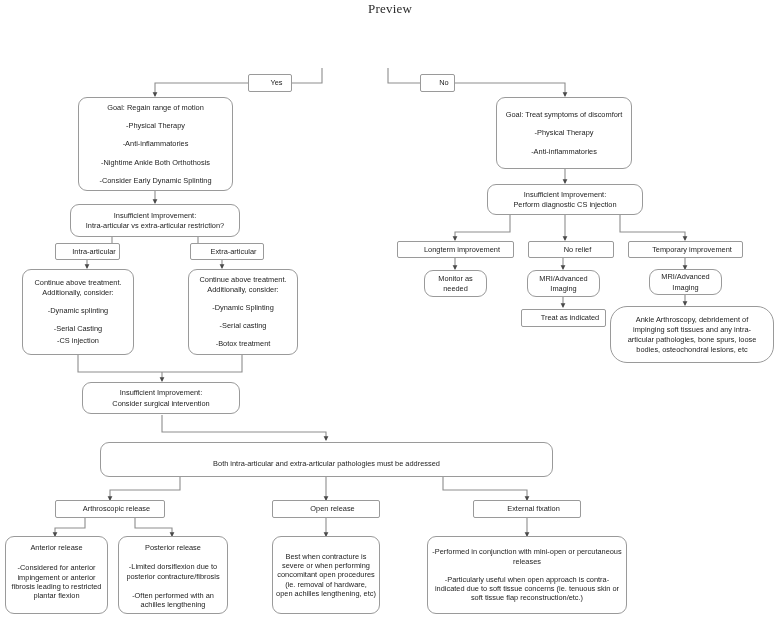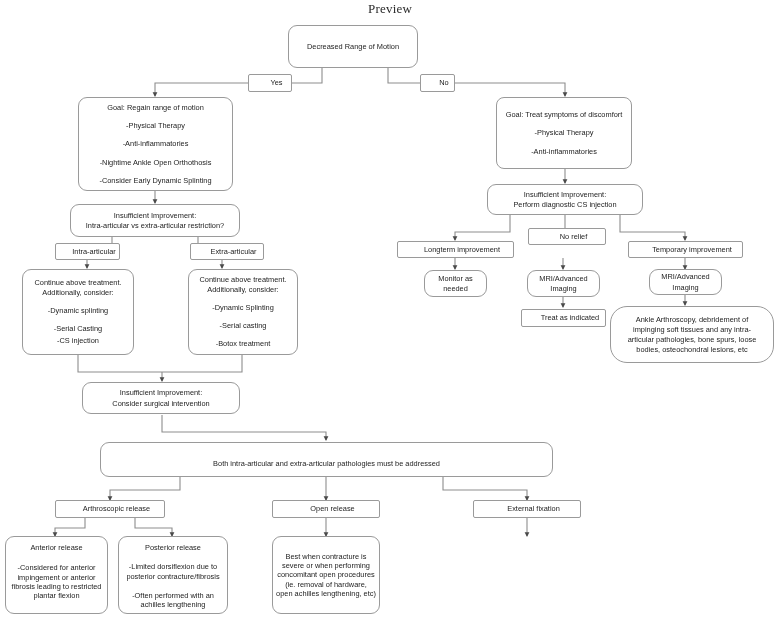--- a/index.html
+++ b/index.html
@@ -121,40 +121,37 @@
       <path d="M563,258 L563,269" marker-end="url(#ah)"></path>
 
       <path d="M563,297 L563,307" marker-end="url(#ah)"></path>
 
       <path d="M685,258 L685,269" marker-end="url(#ah)"></path>
 
       <path d="M685,295 L685,305" marker-end="url(#ah)"></path>
     </g>
   </svg>
 
-  <div class="node rounded" style="left:288px; top:25px; width:130px; height:43px;">
-    <span class="ln">Decreased Range of Motion</span>
-  </div>
 
   <div class="node pill" style="left:248px; top:74px; width:44px; height:18px;">
     <span class="ln">Yes</span>
   </div>
   <div class="node pill" style="left:420px; top:74px; width:35px; height:18px;">
     <span class="ln">No</span>
   </div>
 
   <div class="node rounded spaced2" style="left:78px; top:97px; width:155px; height:94px;">
     <span class="ln">Goal: Regain range of motion</span>
     <span class="ln">-Physical Therapy</span>
     <span class="ln">-Anti-inflammatories</span>
-    <span class="ln">-Nightime Ankle Open Orthothosis</span>
+    <span class="ln">-Nightime Ankle Both Orthothosis</span>
     <span class="ln">-Consider Early Dynamic Splinting</span>
   </div>
 
-  <div class="node rounded spaced2" style="left:496px; top:97px; width:136px; height:72px;border-radius:8px;">
+  <div class="node rounded spaced2" style="left:496px; top:97px; width:136px; height:72px;">
     <span class="ln">Goal: Treat symptoms of discomfort</span>
     <span class="ln">-Physical Therapy</span>
     <span class="ln">-Anti-inflammatories</span>
   </div>
 
   <div class="node rounded tight" style="left:70px; top:204px; width:170px; height:33px;">
     <span class="ln">Insufficient Improvement:</span>
     <span class="ln">Intra-articular vs extra-articular restriction?</span>
   </div>
 
@@ -182,21 +179,21 @@
   </div>
 
   <div class="node rounded tight" style="left:487px; top:184px; width:156px; height:31px;">
     <span class="ln">Insufficient Improvement:</span>
     <span class="ln">Perform diagnostic CS injection</span>
   </div>
 
   <div class="node pill" style="left:397px; top:241px; width:117px; height:17px;">
     <span class="ln">Longterm improvement</span>
   </div>
-  <div class="node pill" style="left:528px; top:228px; width:78px; height:17px;">
+  <div class="node pill" style="left:528px; top:241px; width:86px; height:17px;">
     <span class="ln">No relief</span>
   </div>
   <div class="node pill" style="left:628px; top:241px; width:115px; height:17px;">
     <span class="ln">Temporary improvement</span>
   </div>
 
   <div class="node rounded tight" style="left:424px; top:270px; width:63px; height:27px;">
     <span class="ln">Monitor as</span>
     <span class="ln">needed</span>
   </div>
@@ -249,14 +246,18 @@
 
   <div class="node rounded" style="left:5px; top:536px; width:103px; height:78px; justify-content:flex-start; padding-top:6px;">
     <span class="ln">Anterior release</span>
     <span class="ln" style="margin-top:11px">-Considered for anterior impingement or anterior fibrosis leading to restricted plantar flexion</span>
   </div>
 
   <div class="node rounded" style="left:272px; top:536px; width:108px; height:78px;">
     <span class="ln">Best when contracture is severe or when performing concomitant open procedures (ie. removal of hardware, open achilles lengthening, etc)</span>
   </div>
 
+  <div class="node rounded" style="left:427px; top:536px; width:200px; height:78px;">
+    <span class="ln">-Performed in conjunction with mini-open or percutaneous releases</span>
+    <span class="ln" style="margin-top:9px">-Particularly useful when open approach is contra-indicated due to soft tissue concerns (ie. tenuous skin or soft tissue flap reconstruction/etc.)</span>
+  </div>
 
 </div>
 
 </body></html>

